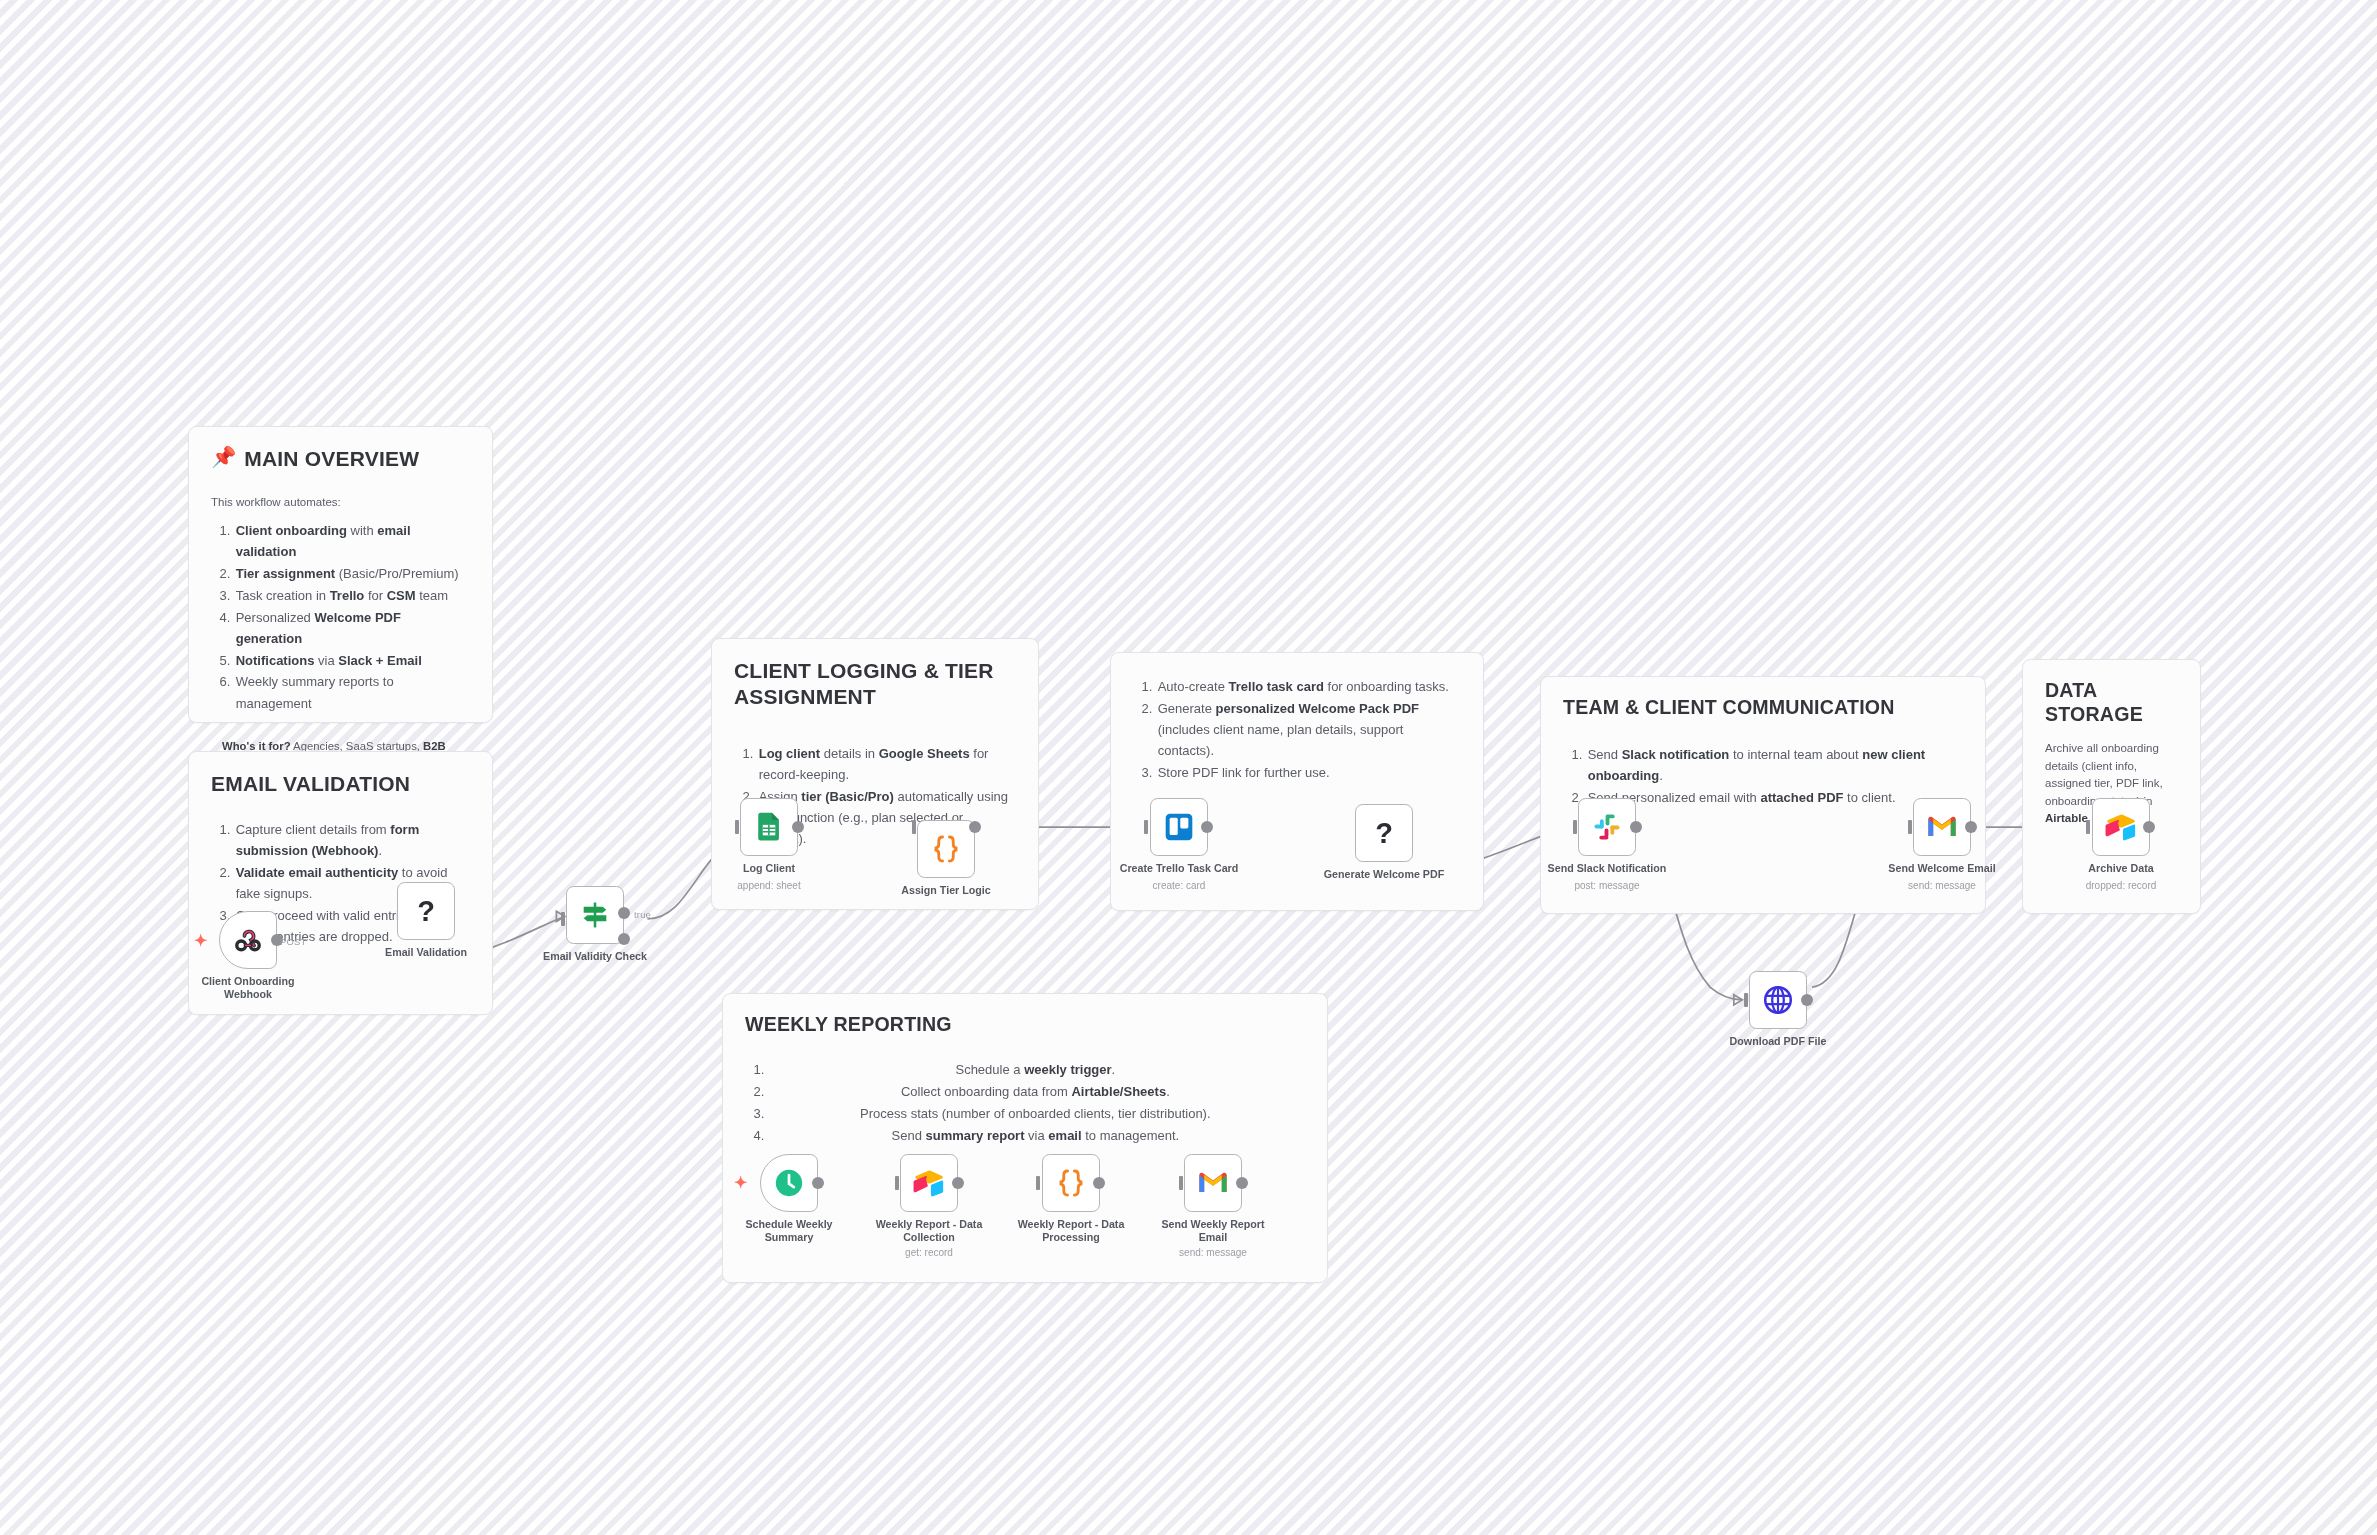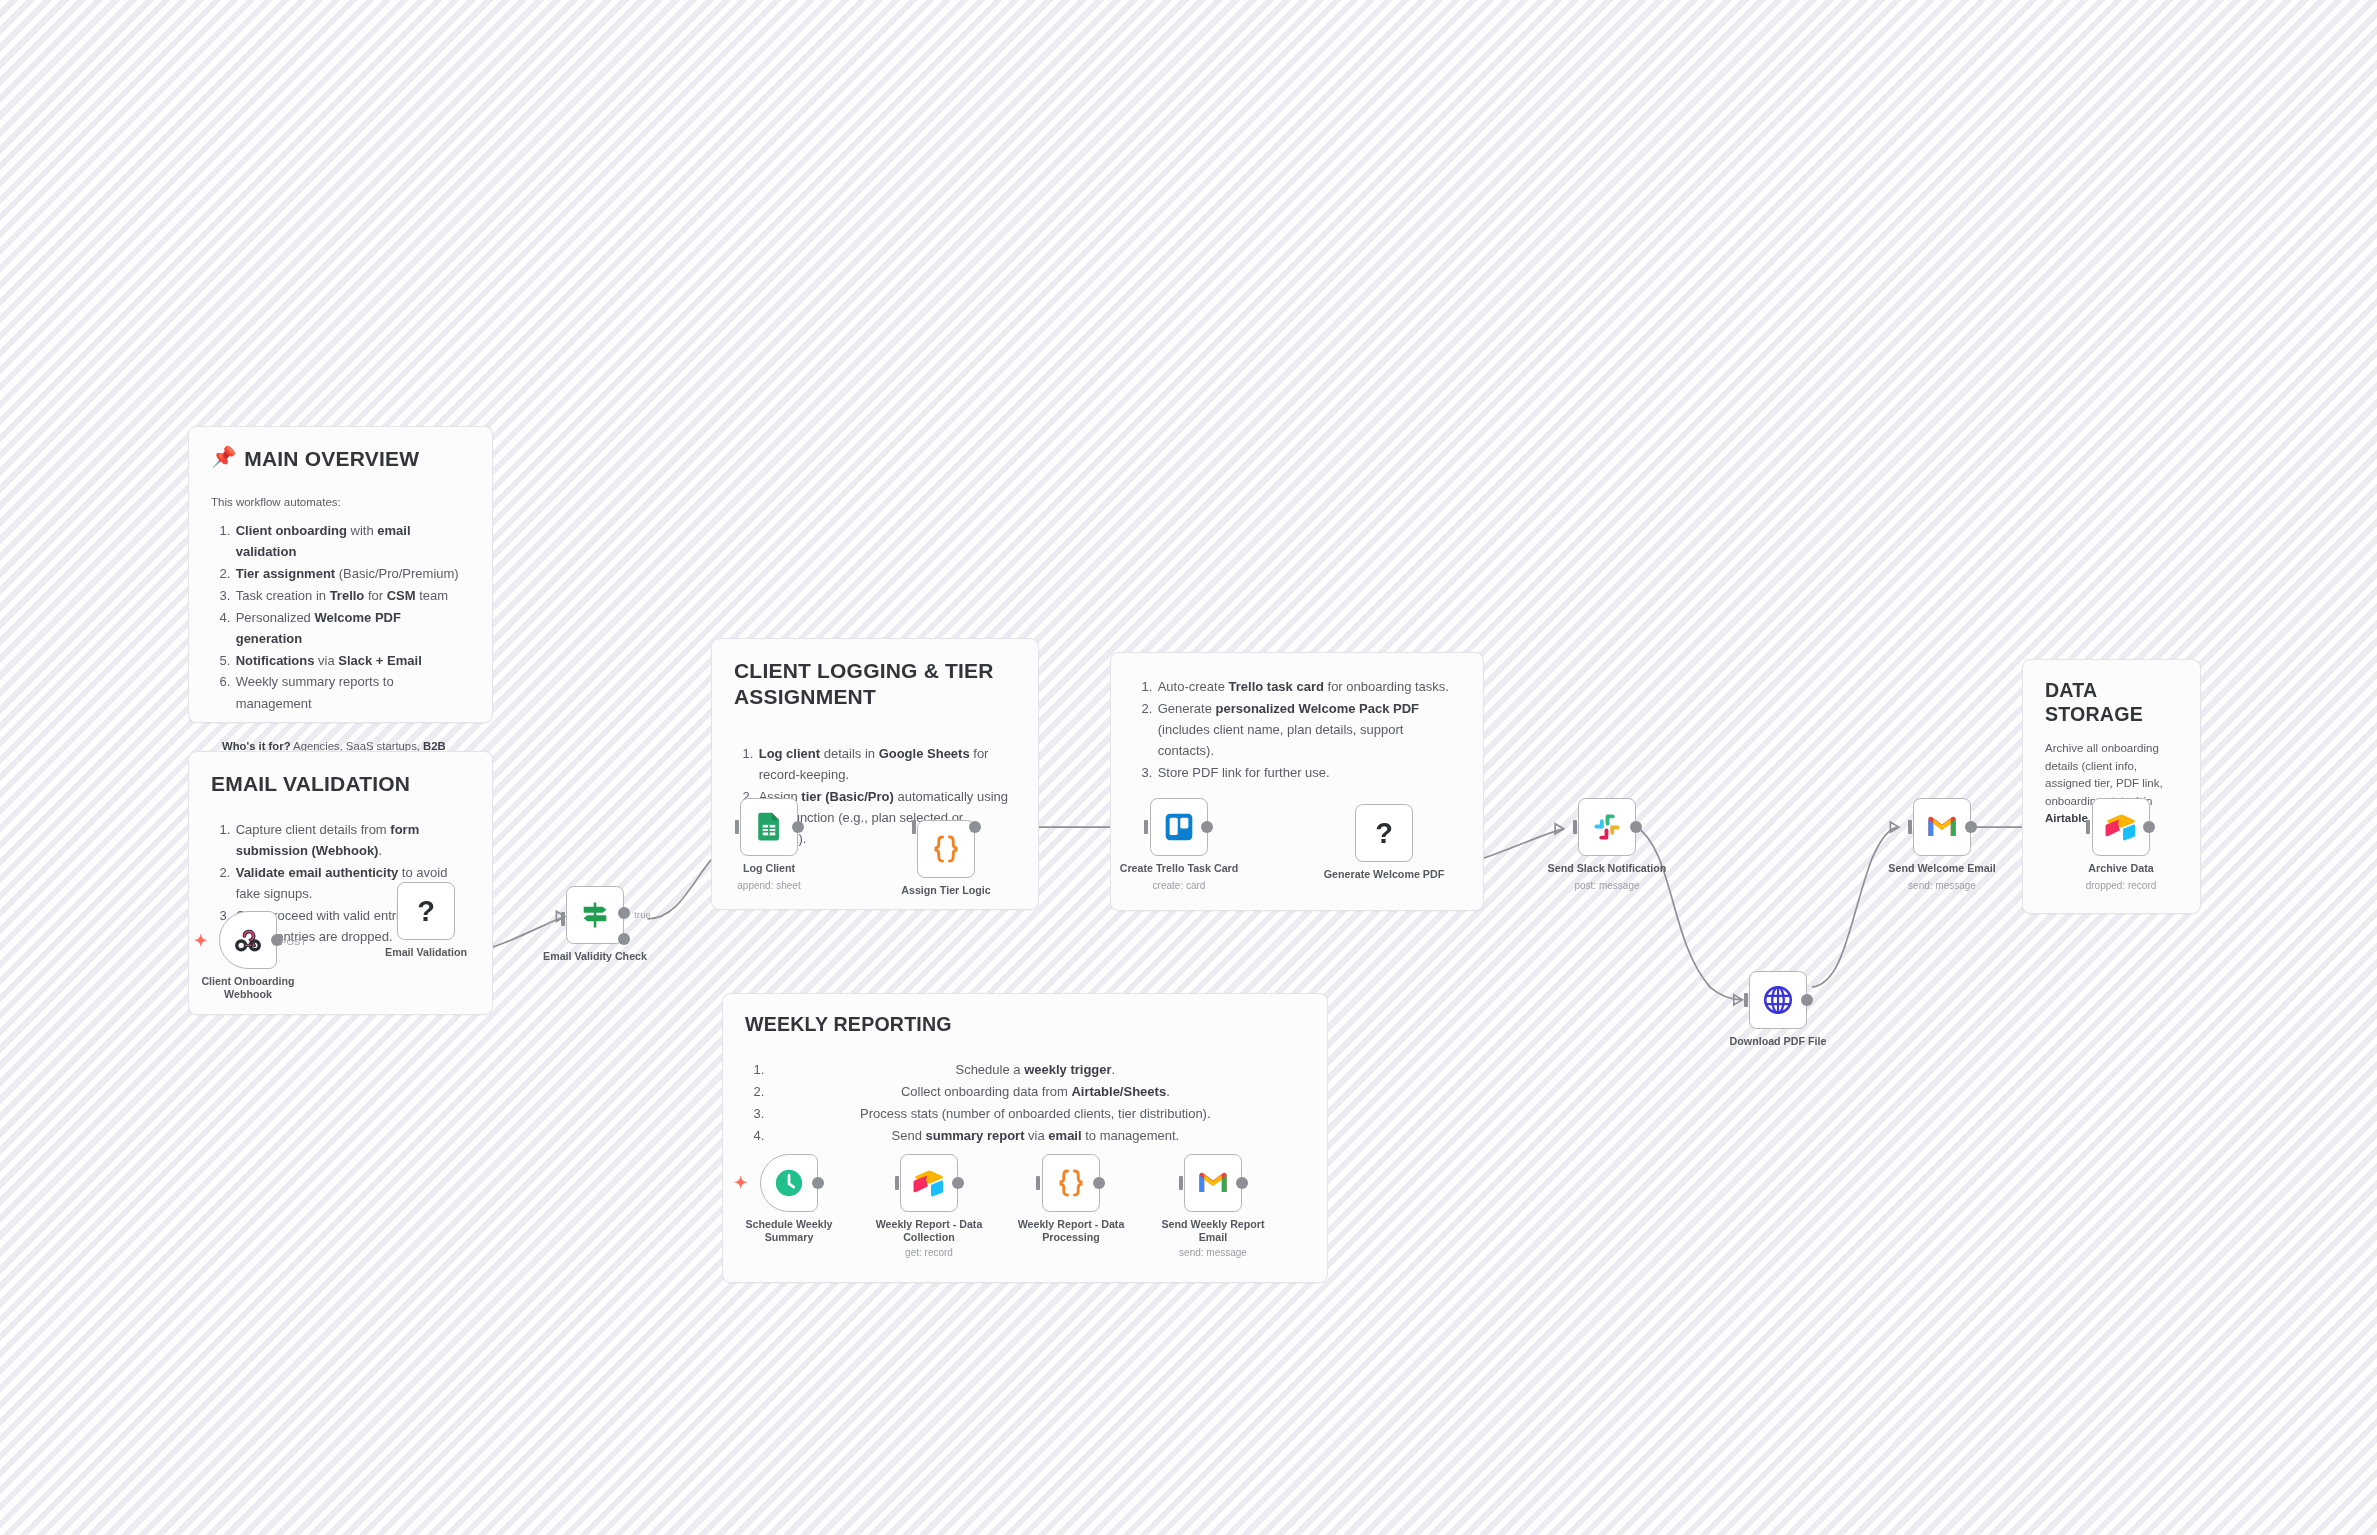--- a/index.html
+++ b/index.html
@@ -216,20 +216,29 @@
   </div>
 
   <div class="sticky" style="left:1110px; top:652px; width:374px; height:259px;">
     <ol class="sticky-list">
       <li>Auto-create <b>Trello task card</b> for onboarding tasks.</li>
       <li>Generate <b>personalized Welcome Pack PDF</b> (includes client name, plan details, support contacts).</li>
       <li>Store PDF link for further use.</li>
     </ol>
   </div>
 
+  <div class="sticky" style="left:1540px; top:676px; width:446px; height:238px;">
+    <div class="sticky-title small">
+      <span>TEAM &amp; CLIENT COMMUNICATION</span>
+    </div>
+    <ol class="sticky-list" style="margin-top:24px;">
+      <li>Send <b>Slack notification</b> to internal team about <b>new client onboarding</b>.</li>
+      <li>Send personalized email with <b>attached PDF</b> to client.</li>
+    </ol>
+  </div>
 
   <div class="sticky" style="left:2022px; top:659px; width:179px; height:255px;">
     <div class="sticky-title small" style="margin-bottom:13.6px;">
       <span>DATA STORAGE</span>
     </div>
     <p class="sticky-plain">Archive all onboarding details (client info, assigned tier, PDF link, onboarding status) in <b>Airtable</b>.</p>
   </div>
 
   <div class="sticky" style="left:722px; top:993px; width:606px; height:290px;text-align:center;">
     <div class="sticky-title small">

